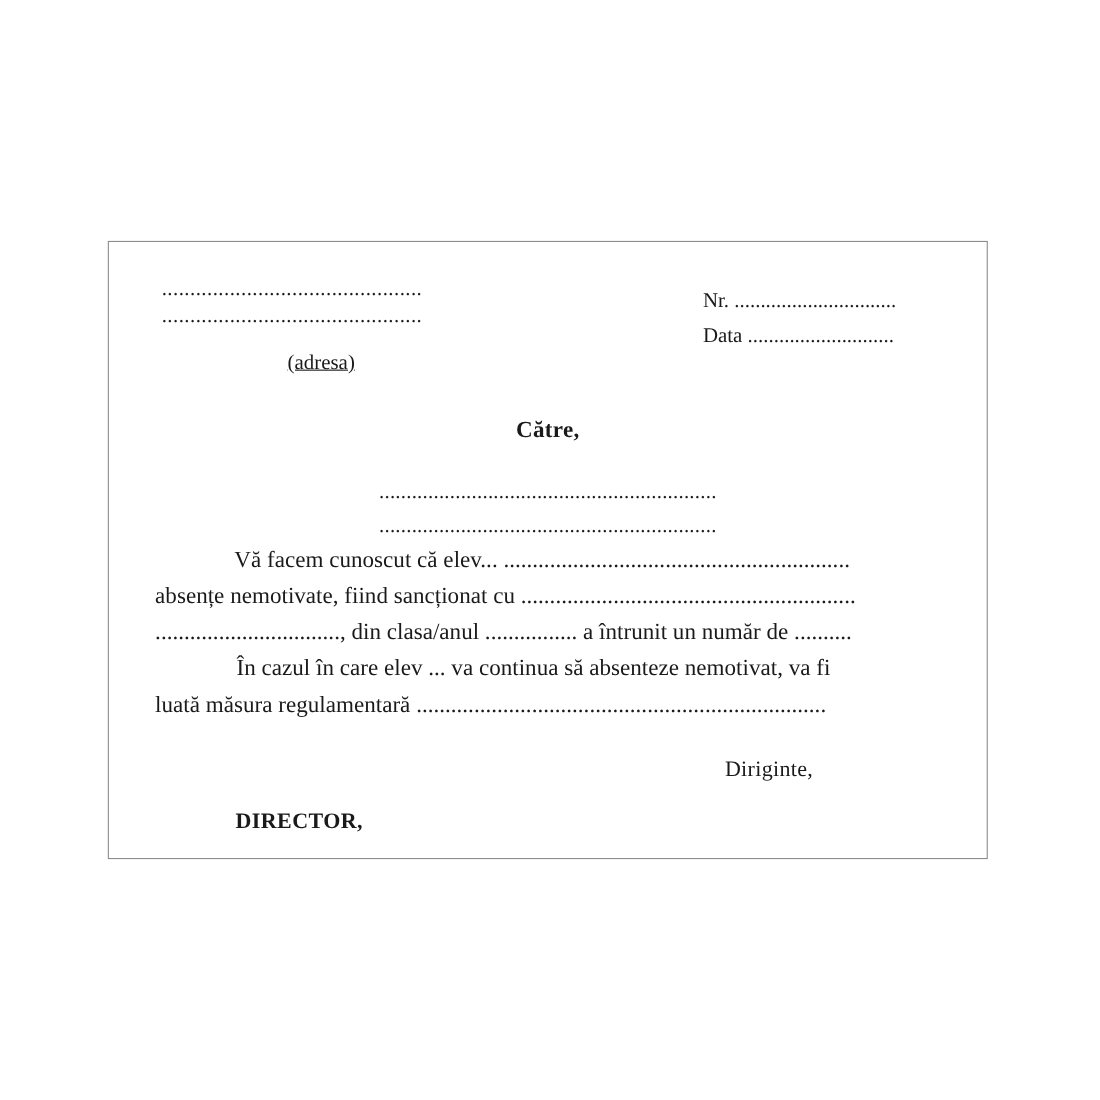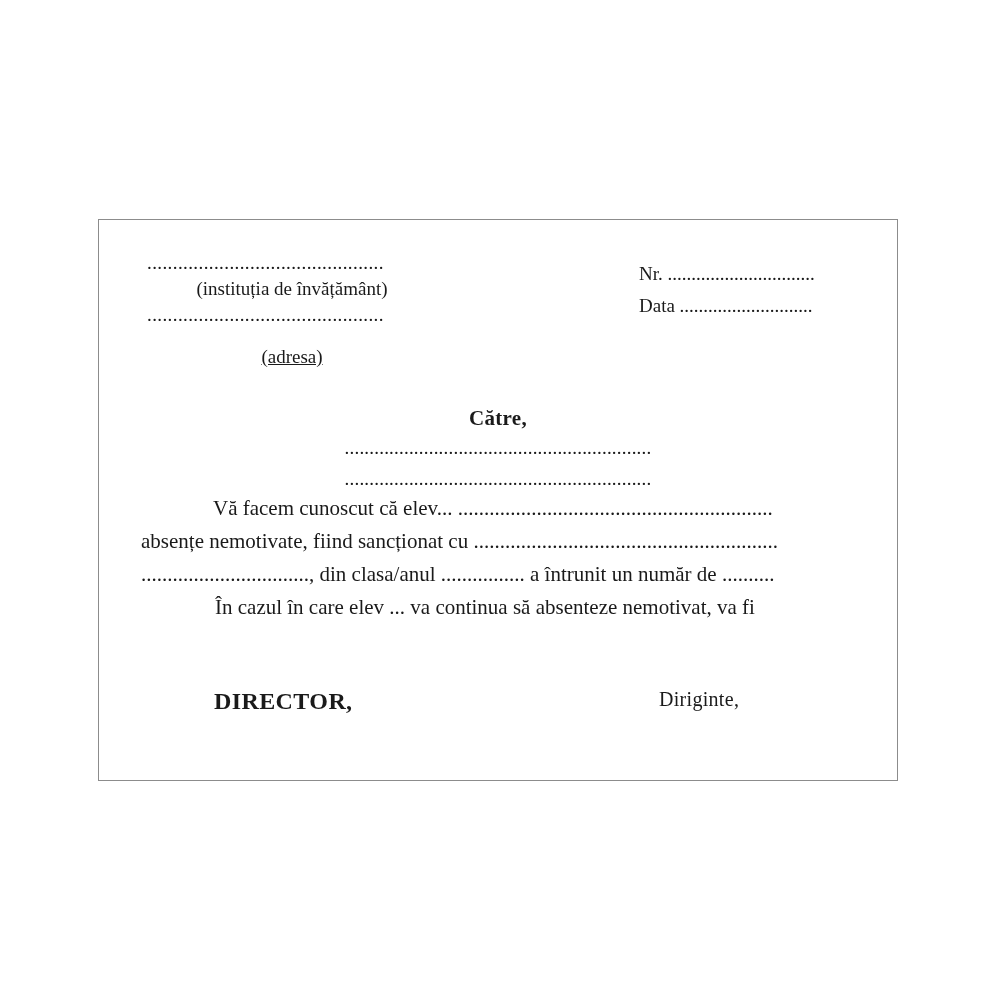--- a/index.html
+++ b/index.html
@@ -84,21 +84,20 @@
   
   .catre {
     position: absolute;
     top: 158px;
     left: 0;
     width: 100%;
     text-align: center;
     font-size: 21px;
     font-weight: bold;
     letter-spacing: 0.3px;
-    margin-top: 28px;
   }
 
   
   .addressee {
     position: absolute;
     top: 212px;
     left: 0;
     width: 100%;
   }
   .addressee .line {
@@ -132,43 +131,43 @@
   .sign-row {
     position: absolute;
     top: 468px;
     left: 0;
     width: 100%;
     height: 40px;
   }
   .sign-left {
     position: absolute;
     left: 115px;
-    font-size: 24px;
+    font-size: 20px;
     font-weight: bold;
     letter-spacing: 0.4px;
+    margin-top: 48px;
   }
   .sign-right {
     position: absolute;
     left: 560px;
     font-size: 20px;
     font-weight: normal;
     letter-spacing: 0.3px;
   }
 </style>
 </head>
 <body>
 
 <div class="page">
   <div class="doc-frame">
     <div class="doc-inner">
 
       <div class="header-row">
         <div class="header-left">
           <div class="dots-line">..............................................</div>
-          <div class="caption">(instituția de învățământ)</div>
           <div class="dots-line">..............................................</div>
           <div class="caption adresa">(adresa)</div>
         </div>
         <div class="header-right">
           <div class="hdr-field">Nr. ...............................</div>
           <div class="hdr-field">Data ............................</div>
         </div>
       </div>
 
       <div class="catre">Către,</div>
@@ -176,20 +175,21 @@
       <div class="addressee">
         <div class="line">..............................................................</div>
         <div class="line">..............................................................</div>
       </div>
 
       <div class="body-block">
         <div class="para indent">Vă facem cunoscut că elev... ............................................................</div>
         <div class="para">absențe nemotivate, fiind sancționat cu ..........................................................</div>
         <div class="para">................................, din clasa/anul ................ a întrunit un număr de ..........</div>
         <div class="para indent2">În cazul în care elev ... va continua să absenteze nemotivat, va fi</div>
+        <div class="para">luată măsura regulamentară .......................................................................</div>
       </div>
 
       <div class="sign-row">
         <div class="sign-left">DIRECTOR,</div>
         <div class="sign-right">Diriginte,</div>
       </div>
 
     </div>
   </div>
 </div>

